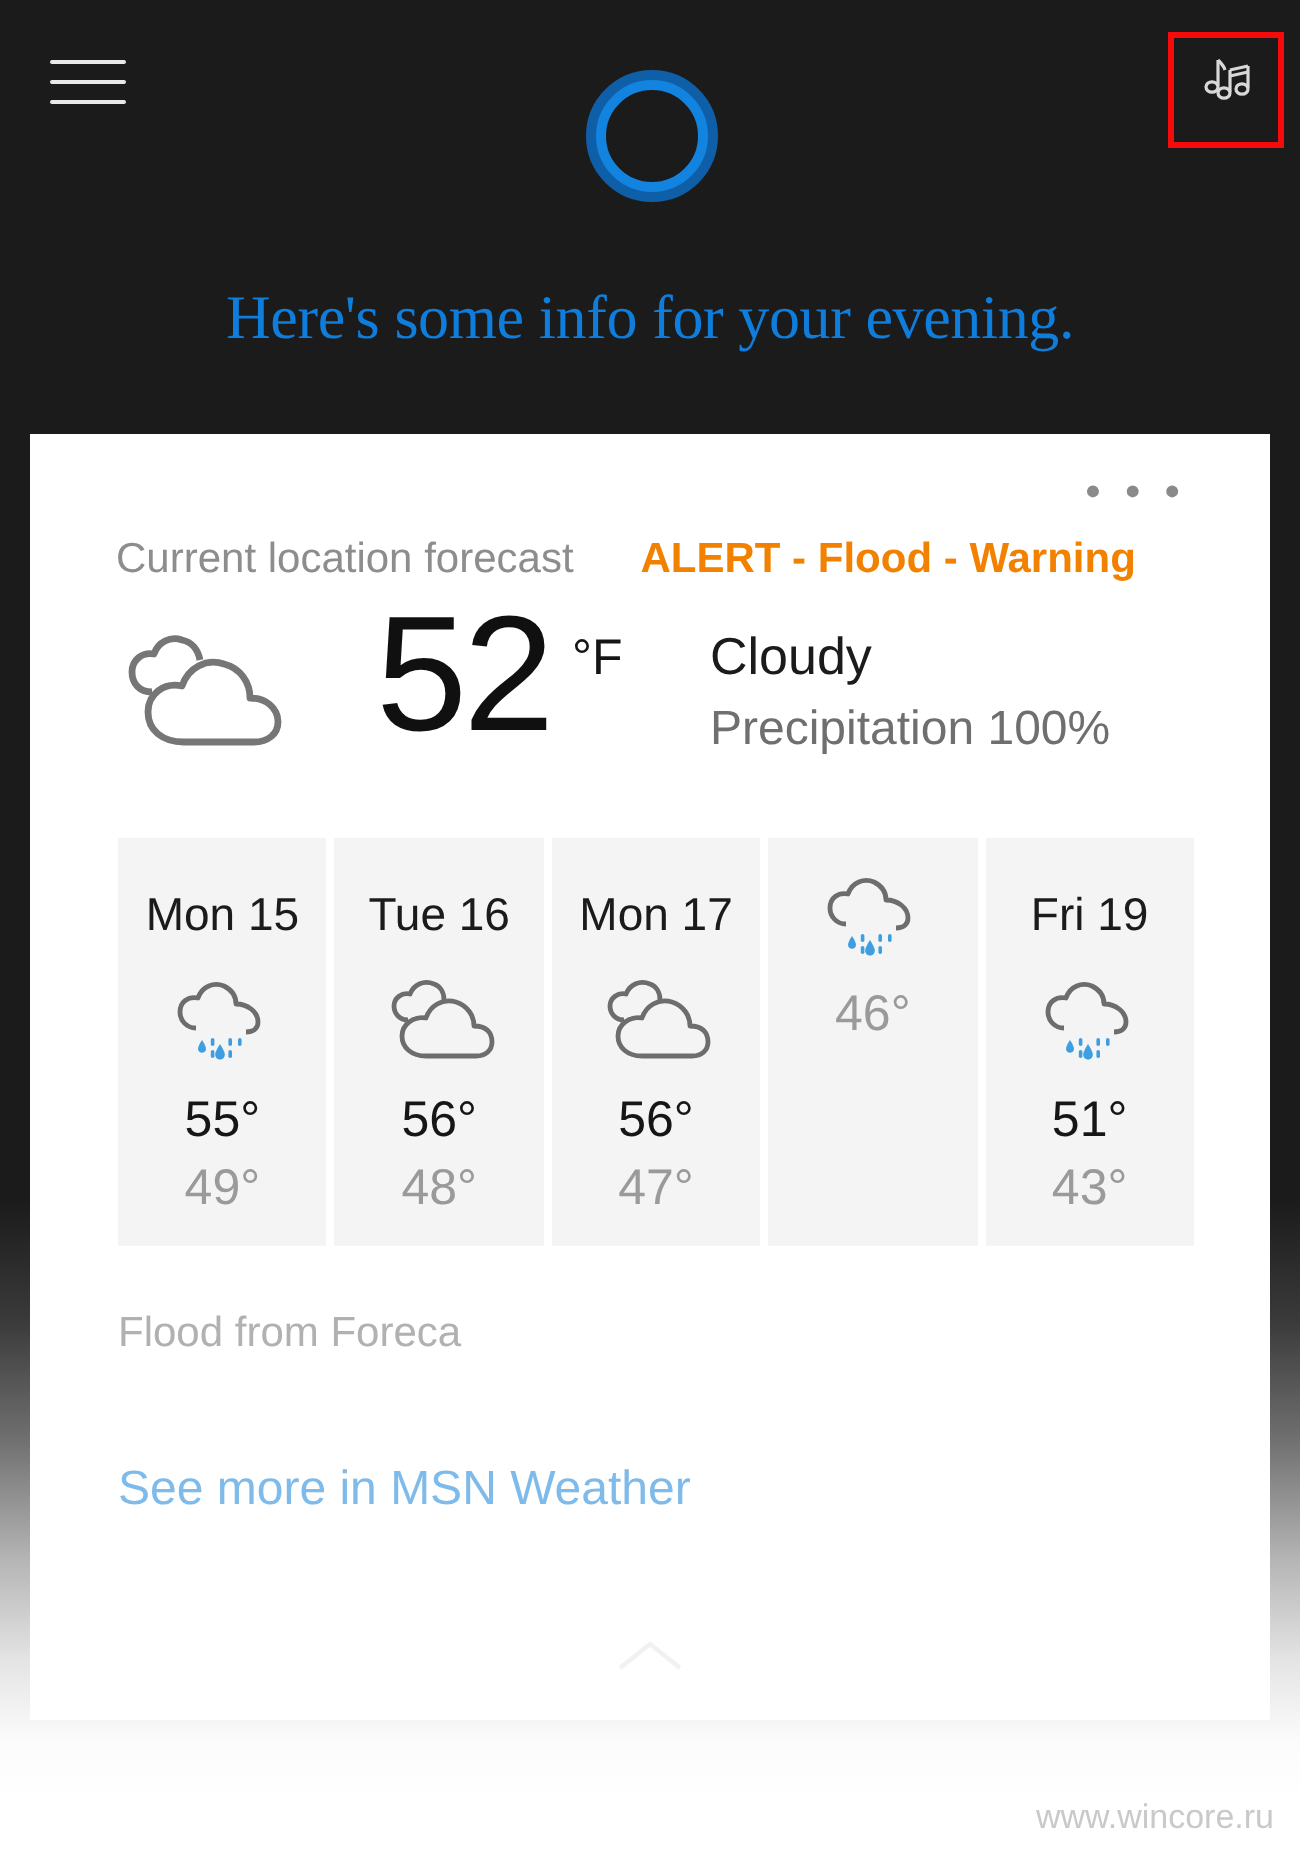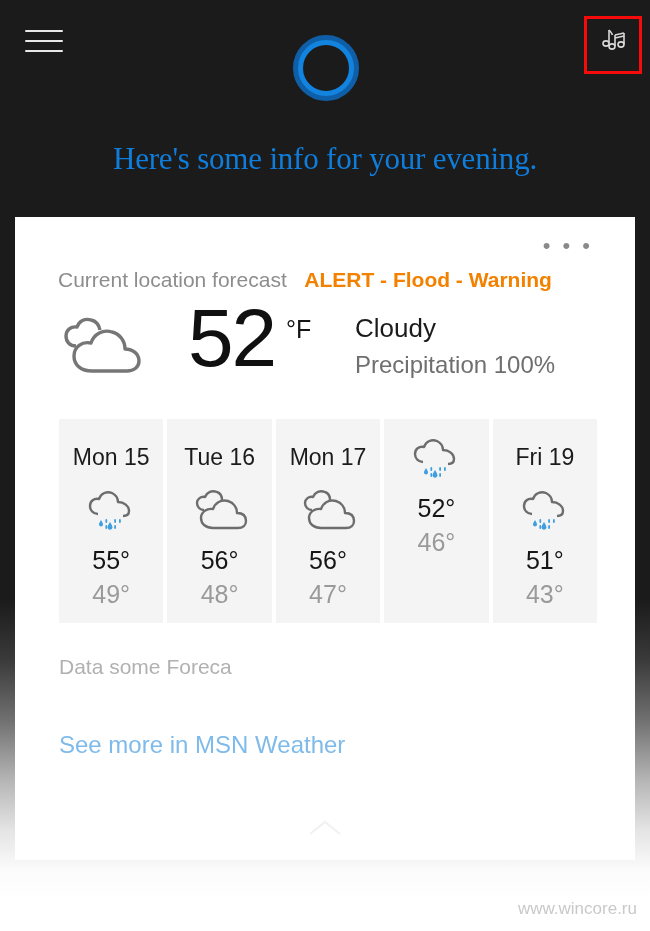--- a/index.html
+++ b/index.html
@@ -152,21 +152,21 @@
   }
   .forecast-label {
     color: #8d8d8d;
     font-size: 21px;
     font-weight: 400;
   }
   .alert-label {
     color: #f38100;
     font-size: 21px;
     font-weight: 600;
-    margin-left: 13px;
+    margin-left: 29px;
   }
 
   .current-row {
     position: absolute;
     left: 43px;
     top: 90px;
     width: 540px;
     height: 90px;
   }
 
@@ -420,21 +420,20 @@
               <path d="M16 31 C16 31 14 34 14 35.4 C14 36.6 15 37.4 16 37.4 C17 37.4 18 36.6 18 35.4 C18 34 16 31 16 31 Z"></path>
               <path d="M25 33 C25 33 22.6 36.6 22.6 38.2 C22.6 39.7 23.7 40.7 25 40.7 C26.3 40.7 27.4 39.7 27.4 38.2 C27.4 36.6 25 33 25 33 Z"></path>
               <rect x="20.4" y="30" width="1.8" height="4" rx="0.9"></rect>
               <rect x="29.2" y="30" width="1.8" height="4" rx="0.9"></rect>
               <rect x="20.4" y="36" width="1.8" height="4" rx="0.9"></rect>
               <rect x="29.2" y="36" width="1.8" height="4" rx="0.9"></rect>
               <rect x="34" y="30" width="1.8" height="4" rx="0.9"></rect>
             </g>
           </svg>
         </div>
-        <div class="day-hi">52°</div>
         <div class="day-lo">46°</div>
       </div>
 
       <div class="day-tile">
         <div class="day-name">Fri 19</div>
         <div class="day-icon">
           <svg width="52" height="46" viewBox="0 0 52 46">
             <g fill="none" stroke="#6d6d6d" stroke-width="2.4" stroke-linejoin="round">
               <path d="M13 25 C8 25 5 21 5 17 C5 12 9 9 14 10 C16 4 22 2 27 4 C31 6 33 9 33 13 C39 13 44 17 44 22 C44 25 42 27 38 27"></path>
             </g>
@@ -448,21 +447,21 @@
               <rect x="34" y="30" width="1.8" height="4" rx="0.9"></rect>
             </g>
           </svg>
         </div>
         <div class="day-hi">51°</div>
         <div class="day-lo">43°</div>
       </div>
 
     </div>
 
-    <div class="source-text">Data some Foreca</div>
+    <div class="source-text">Flood from Foreca</div>
     <div class="see-more">See more in MSN Weather</div>
   </div>
 
   <div class="chevron-zone">
     <span>
       <svg width="34" height="18" viewBox="0 0 34 18">
         <path d="M2 15 L17 3 L32 15" fill="none" stroke="#f1f1f1" stroke-width="2.2"></path>
       </svg>
     </span>
   </div>

